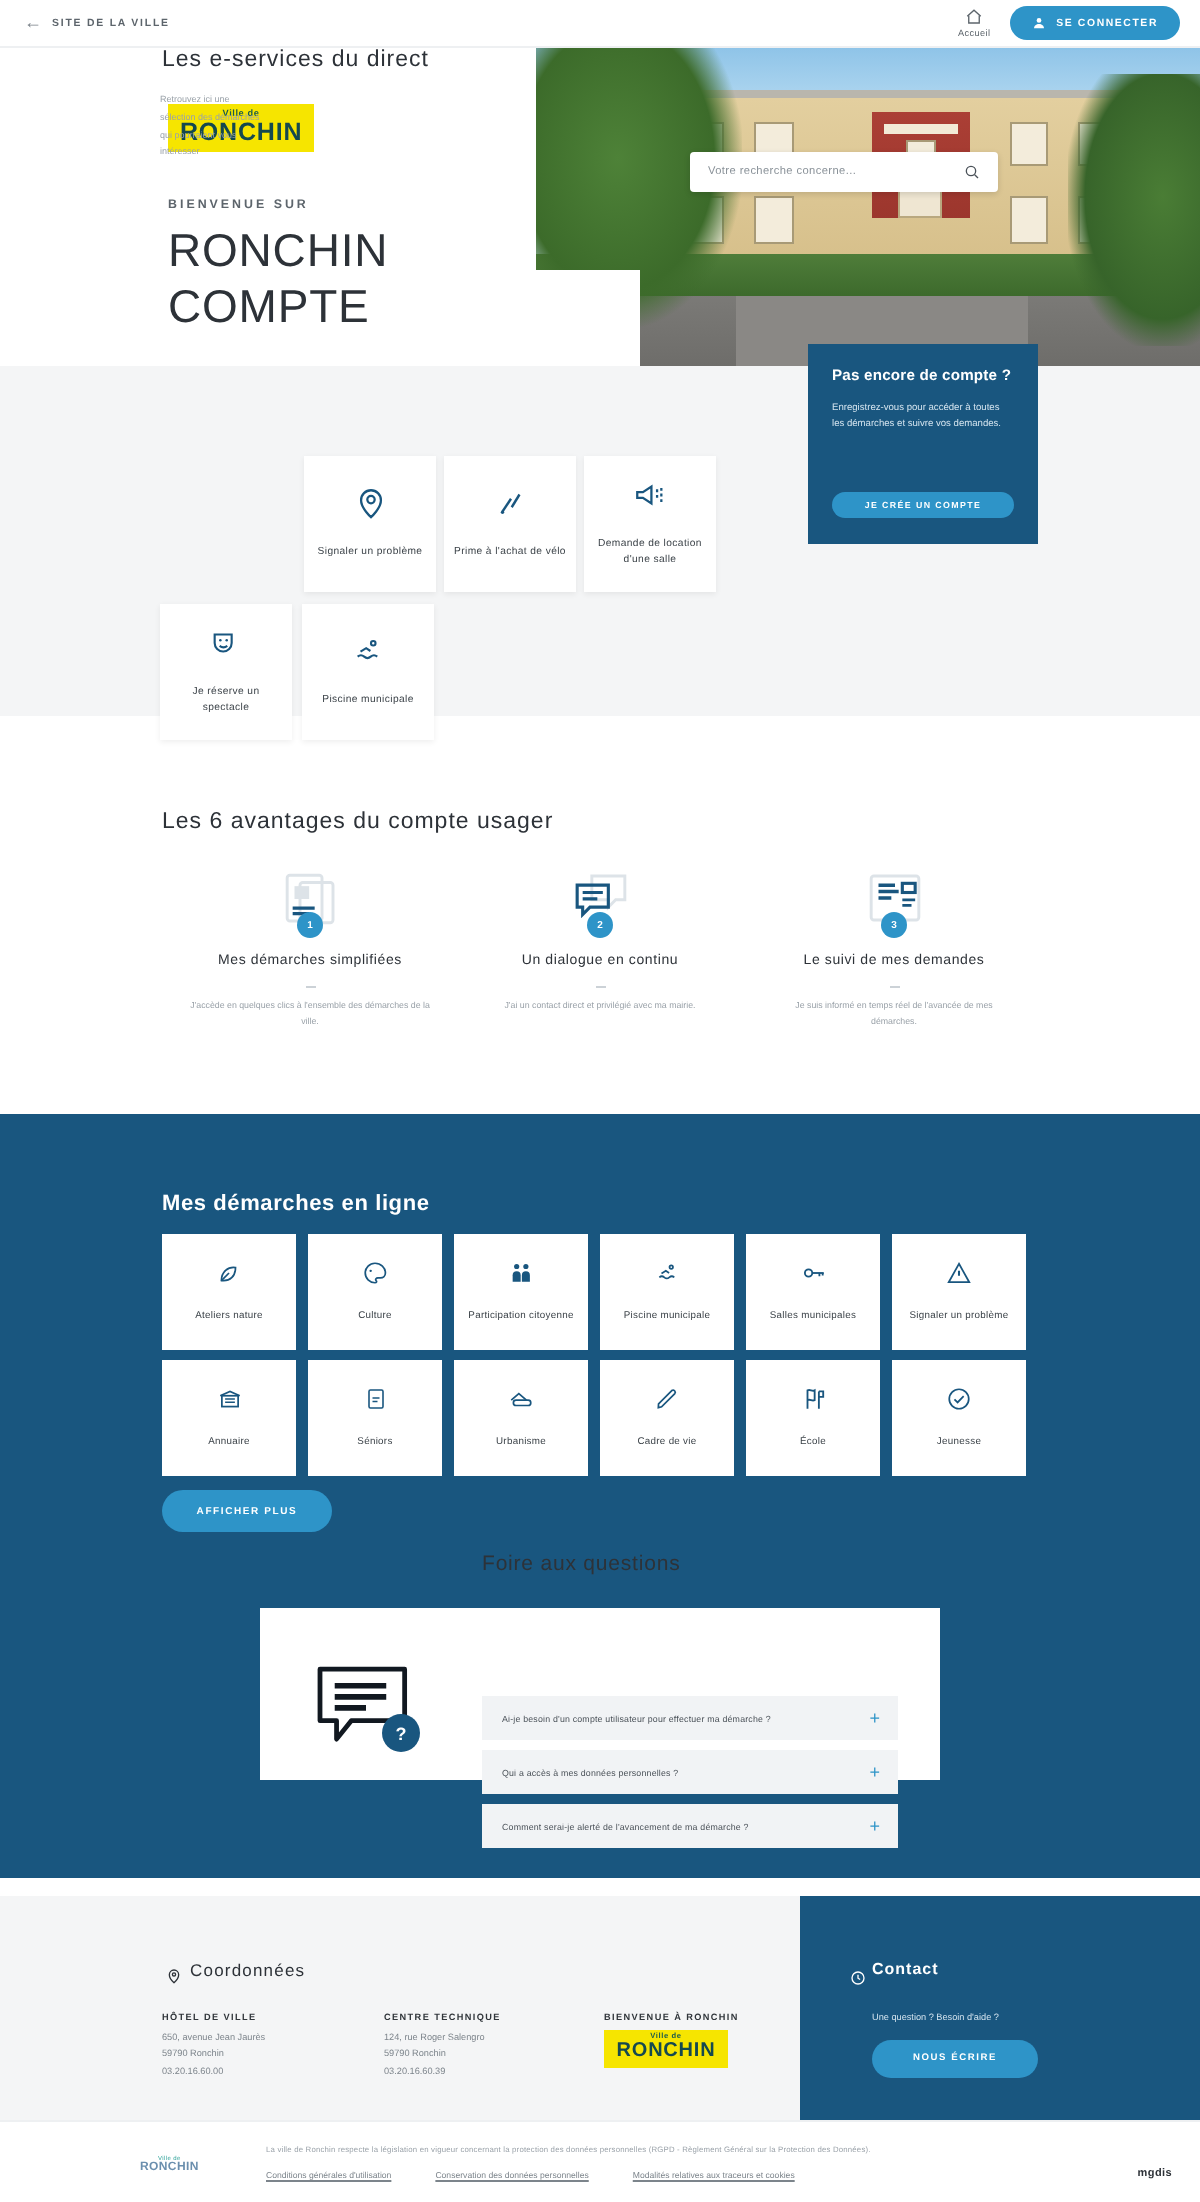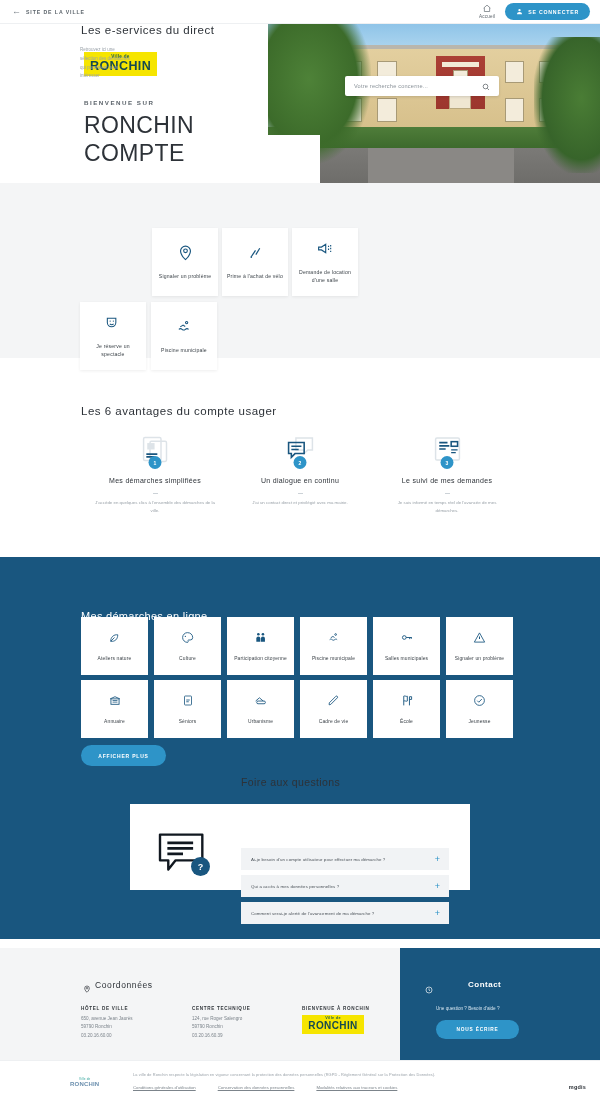--- a/index.html
+++ b/index.html
@@ -130,21 +130,21 @@
     position:absolute; left:50%; bottom:-1px; transform:translateX(-50%);
     width:13px; height:13px; border-radius:50%; background:#2e94c8; color:#fff;
     font-size:5px; display:flex; align-items:center; justify-content:center; font-weight:600;
   }
   .adv-h { margin-top:8px; font-size:7px; line-height:1.55; text-align:center; color:#2d3238; letter-spacing:.3px; }
   .adv-sep { width:5px; height:1px; background:#ccd2d7; margin:6px 0 5px; }
   .adv-p { font-size:4.4px; line-height:1.9; text-align:center; color:#9aa2a9; width:120px; }
 
   
   .demarches { position:absolute; top:557px; left:0; width:600px; height:382px; background:#19567f; }
-  .dm-title { position:absolute; left:81px; top:610px; color:#fff; font-weight:400; font-size:11px; letter-spacing:.3px; }
+  .dm-title { position:absolute; left:81px; top:596px; color:#fff; font-weight:700; font-size:11px; letter-spacing:.3px; }
   .dm-grid { position:absolute; left:81px; top:617px; width:438px; display:grid; grid-template-columns: repeat(6, 67px); gap: 5px 6px; }
   .dm-tile {
     background:#fff; height:58px; display:flex; flex-direction:column;
     align-items:center; justify-content:center; gap:7px; cursor:pointer; padding:0 4px;
   }
   .dm-label { font-size:4.9px; line-height:1.45; text-align:center; color:#3b4248; letter-spacing:.15px; }
   .btn-more {
     position:absolute; left:81px; top:745px; width:85px; height:21px;
     background:#2e94c8; border-radius:11px; color:#fff; font-size:5px;
     font-weight:700; letter-spacing:.8px; display:flex; align-items:center;
@@ -164,21 +164,21 @@
   .faq-row {
     background:#f1f3f5; height:22px; display:flex; align-items:center;
     justify-content:space-between; padding:0 9px 0 10px; cursor:pointer;
   }
   .faq-q { font-size:4.4px; color:#4a5158; letter-spacing:.1px; }
   .faq-plus { color:#2e94c8; font-size:9px; line-height:1; font-weight:400; }
 
   
   .footer { position:absolute; top:948px; left:0; width:600px; height:112px; background:#f4f5f6; }
   .contact-panel { position:absolute; right:0; top:948px; width:200px; height:112px; background:#19567f; color:#fff; }
-  .contact-h { position:absolute; left:36px; top:32px; font-size:8px; font-weight:700; letter-spacing:.5px;margin-left:32px; }
+  .contact-h { position:absolute; left:36px; top:32px; font-size:8px; font-weight:700; letter-spacing:.5px; }
   .contact-ic { position:absolute; left:25px; top:32px; }
   .contact-q { position:absolute; left:36px; top:58px; font-size:4.6px; color:#d4e4ef; }
   .btn-write {
     position:absolute; left:36px; top:72px; width:83px; height:19px; background:#2e94c8;
     border-radius:10px; display:flex; align-items:center; justify-content:center;
     font-size:4.8px; font-weight:700; letter-spacing:.8px; cursor:pointer;
   }
   .coord-h { position:absolute; left:95px; top:980px; font-size:8.5px; color:#2d3238; letter-spacing:.6px; }
   .coord-pin { position:absolute; left:83px; top:980px; }
   .col { position:absolute; top:1006px; }
@@ -332,20 +332,25 @@
     <span>
       <svg width="19" height="17" viewBox="0 0 24 24" fill="none" stroke="#19567f" stroke-width="1.5">
         <circle cx="15" cy="6.5" r="1.6"></circle>
           <path d="M4 16c1.6-1.4 3-1.4 4.6 0s3 1.4 4.6 0 3-1.4 4.6 0"></path>
         <path d="M6 12.5l4-2.5 3 2"></path>
       </svg>
     </span>
     <span class="tile-label">Piscine municipale</span>
   </div>
 
+  <div class="signup-card">
+    <div class="signup-title">Pas encore de compte ?</div>
+    <div class="signup-text">Enregistrez-vous pour accéder à toutes les démarches et suivre vos demandes.</div>
+    <div class="signup-btn">JE CRÉE UN COMPTE</div>
+  </div>
 
   <div class="sec-title adv-title">Les 6 avantages du compte usager</div>
 
   <div class="adv adv1">
     <div class="adv-ic">
       <svg width="33" height="33" viewBox="0 0 36 36" fill="none" stroke="#dde3e8" stroke-width="1.6">
         <rect x="5" y="5" width="19" height="25" rx="1.5"></rect>
           <rect x="12" y="9" width="18" height="22" rx="1.5"></rect>
         <rect x="9" y="11" width="8" height="7" fill="#dde3e8" stroke="none"></rect>
         <path d="M8 23h12M8 26h9" stroke="#19567f" stroke-width="1.8"></path>

